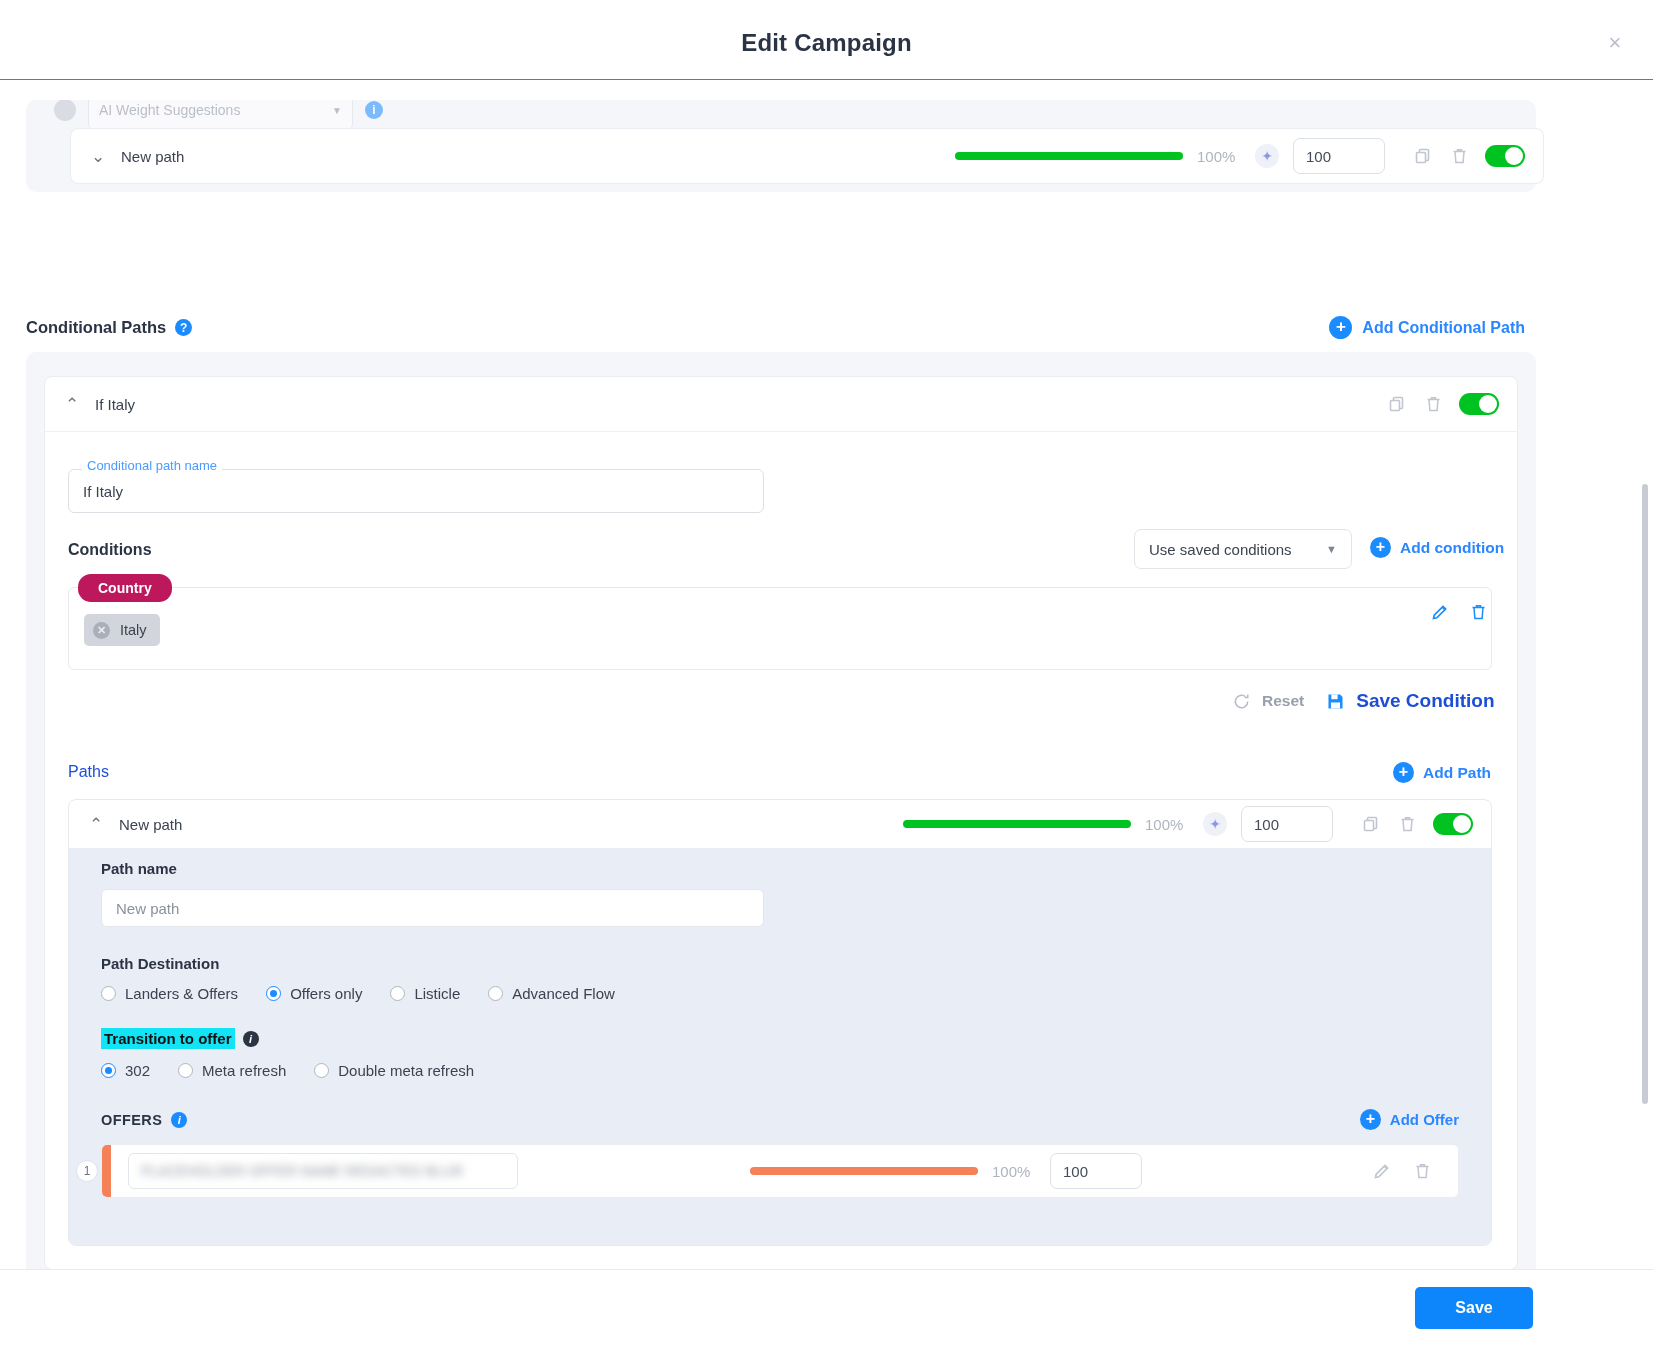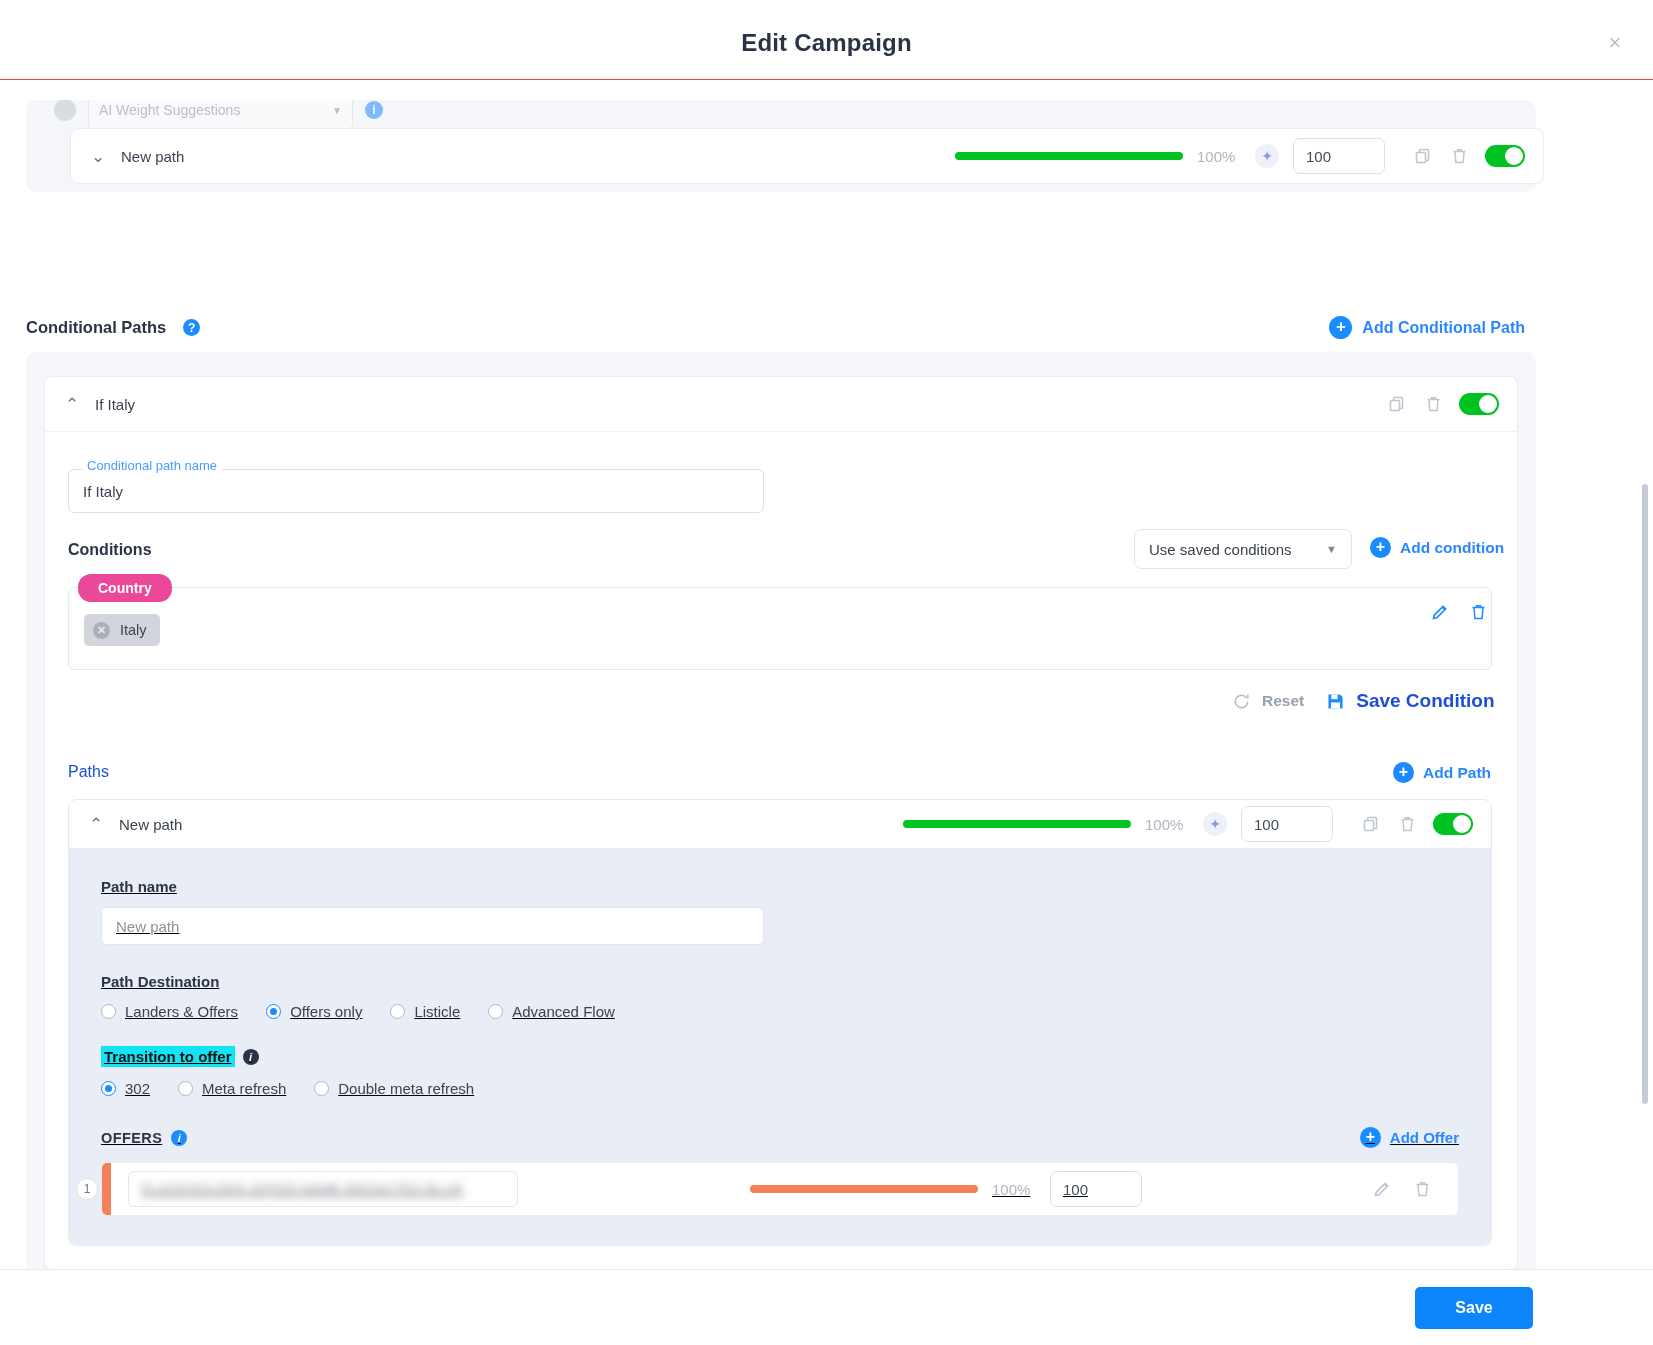--- a/index.html
+++ b/index.html
@@ -87,21 +87,21 @@
   .toggle {
     width: 40px; height: 22px; border-radius: 11px; background:#00c321; position:relative;
   }
   .toggle::after {
     content:""; position:absolute; right:2px; top:2px; width:18px; height:18px;
     border-radius:50%; background:#fff;
   }
 
   
   .cp-heading {
-    position:absolute; left: 26px; top: 218px; display:flex; align-items:center; gap: 17px;
+    position:absolute; left: 26px; top: 218px; display:flex; align-items:center; gap: 9px;
   }
   .cp-heading .t { font-size: 16.5px; font-weight:700; color:#2b3445; }
   .help-icon {
     width:17px; height:17px; border-radius:50%; background:#1a8cff; color:#fff;
     font-size:12px; font-weight:700; display:flex; align-items:center; justify-content:center;
   }
   .add-cond-path {
     position:absolute; right: 128px; top: 216px; display:flex; align-items:center; gap:10px;
     color:#2b87ff; font-size: 16px; font-weight:700; cursor:pointer; white-space:nowrap;
   }
@@ -152,21 +152,21 @@
     position:absolute; left: 1370px; top: 437px; display:flex; align-items:center; gap:9px;
     color:#2b87ff; font-size: 15.5px; font-weight:700; cursor:pointer; white-space:nowrap;
   }
 
   .cond-box {
     position:absolute; left: 68px; top: 487px; width: 1424px; height: 83px;
     border:1px solid #e6e9ee; border-radius: 6px; background:#fff;
   }
   .country-badge {
     position:absolute; left: 78px; top: 474px;
-    background:#ec4899; color:#fff; font-size: 14px; font-weight:600;
+    background:#be185d; color:#fff; font-size: 14px; font-weight:600;
     padding: 6px 20px; border-radius: 13px;
   }
   .italy-chip {
     position:absolute; left: 84px; top: 514px;
     background:#d2d6dc; border-radius: 5px; height: 32px;
     display:flex; align-items:center; gap: 10px; padding: 0 13px 0 9px;
     font-size: 14.5px; color:#3b4351;
   }
   .chip-x {
     width: 17px; height:17px; border-radius:50%; background:#a9b0ba; color:#e9ecef;
@@ -195,22 +195,21 @@
   .path-card {
     position:absolute; left: 68px; top: 699px; width: 1424px; height: 447px;
     background:#fff; border:1px solid #e6e9ee; border-radius: 8px; overflow:hidden;
   }
   .path-card-head {
     position:absolute; left:0; top:0; width:100%; height: 48px;
     display:flex; align-items:center; padding: 0 18px;
   }
   .path-body {
     position:absolute; left:0; top: 48px; width:100%; bottom:0; background:#e9edf5;
-    padding: 30px 32px;
-    text-decoration: underline;
+    padding: 12px 32px;
   }
   .sub-label { font-size: 15px; font-weight:700; color:#2b3445; }
   .path-name-input {
     margin-top: 12px; width: 663px; height: 38px; background:#fff;
     border:1px solid #e3e6ea; border-radius: 6px; display:flex; align-items:center;
     padding: 0 14px; font-size: 15px; color:#8b929c;
   }
   .dest-label { margin-top: 28px; }
   .radio-row { display:flex; align-items:center; gap: 28px; margin-top: 13px; }
   .radio { display:flex; align-items:center; gap: 9px; font-size: 15px; color:#3b4351; cursor:pointer; }

